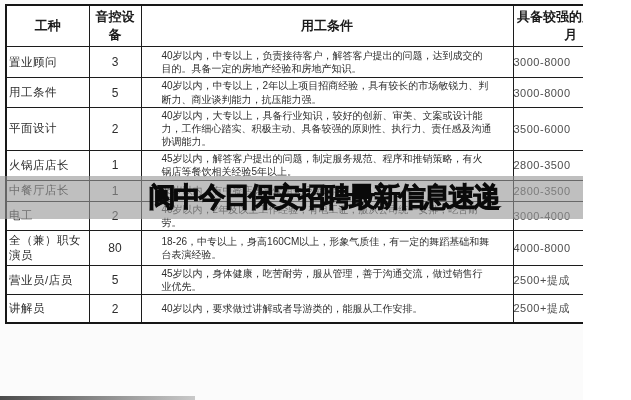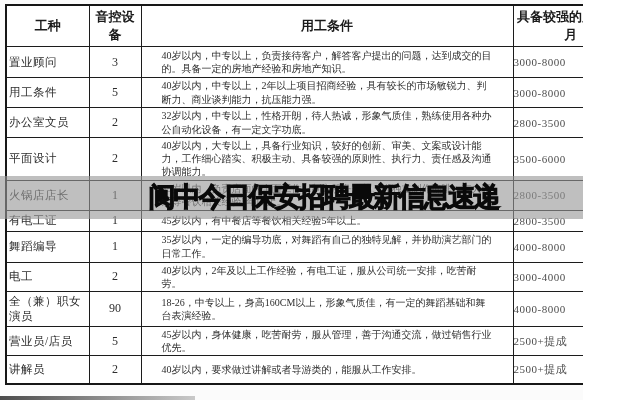--- a/index.html
+++ b/index.html
@@ -1,21 +1,21 @@
 <!DOCTYPE html>
 <html><head>
 <meta charset="utf-8">
 <style>
   * { margin:0; padding:0; box-sizing:border-box; }
   html,body { background:#ffffff; }
   .wrap {
     position:relative;
     width:583px; height:400px;
     background:#fbfbfb;
-    font-family:Liberation Serif, serif;
+    font-family:Liberation Sans, sans-serif;
     overflow:hidden;
   }
   table.jobs {
     position:absolute; left:5px; top:4px;
     width:623px;
     border-collapse:collapse;
     table-layout:fixed;
     border:2px solid #161616;
     background:#ffffff;
   }
@@ -92,58 +92,46 @@
       <td class="cond">40岁以内，中专以上，负责接待客户，解答客户提出的问题，达到成交的目的。具备一定的房地产经验和房地产知识。</td>
       <td class="salary">3000-8000</td>
     </tr>
     <tr style="height:30px">
       <td class="job">用工条件</td>
       <td class="count">5</td>
       <td class="cond">40岁以内，中专以上，2年以上项目招商经验，具有较长的市场敏锐力、判断力、商业谈判能力，抗压能力强。</td>
       <td class="salary">3000-8000</td>
     </tr>
     <tr style="height:30px">
-      <td class="job">办公室文员</td>
-      <td class="count">2</td>
-      <td class="cond">32岁以内，中专以上，性格开朗，待人热诚，形象气质佳，熟练使用各种办公自动化设备，有一定文字功底。</td>
-      <td class="salary">2800-3500</td>
-    </tr>
-    <tr style="height:30px">
       <td class="job">平面设计</td>
       <td class="count">2</td>
       <td class="cond">40岁以内，大专以上，具备行业知识，较好的创新、审美、文案或设计能力，工作细心踏实、积极主动、具备较强的原则性、执行力、责任感及沟通协调能力。</td>
       <td class="salary">3500-6000</td>
     </tr>
     <tr style="height:30px">
       <td class="job">火锅店店长</td>
       <td class="count">1</td>
-      <td class="cond">45岁以内，负责店面的全面工作，制定服务规范、会独立制作咖啡，有火锅店等餐饮相关经验5年以上。</td>
+      <td class="cond">45岁以内，解答客户提出的问题，制定服务规范、程序和推销策略，有火锅店等餐饮相关经验5年以上。</td>
       <td class="salary">2800-3500</td>
     </tr>
     <tr style="height:21px">
-      <td class="job">有电工证</td>
+      <td class="job">中餐厅店长</td>
       <td class="count">1</td>
       <td class="cond">45岁以内，有中餐店等餐饮相关经验5年以上。</td>
       <td class="salary">2800-3500</td>
-    </tr>
-    <tr style="height:31px">
-      <td class="job">舞蹈编导</td>
-      <td class="count">1</td>
-      <td class="cond">35岁以内，一定的编导功底，对舞蹈有自己的独特见解，并协助演艺部门的日常工作。</td>
-      <td class="salary">4000-8000</td>
     </tr>
     <tr style="height:26px">
       <td class="job">电工</td>
       <td class="count">2</td>
       <td class="cond">40岁以内，2年及以上工作经验，有电工证，服从公司统一安排，吃苦耐劳。</td>
       <td class="salary">3000-4000</td>
     </tr>
     <tr style="height:30px">
       <td class="job">全（兼）职女演员</td>
-      <td class="count">90</td>
+      <td class="count">80</td>
       <td class="cond">18-26，中专以上，身高160CM以上，形象气质佳，有一定的舞蹈基础和舞台表演经验。</td>
       <td class="salary">4000-8000</td>
     </tr>
     <tr style="height:29px">
       <td class="job">营业员/店员</td>
       <td class="count">5</td>
       <td class="cond">45岁以内，身体健康，吃苦耐劳，服从管理，善于沟通交流，做过销售行业优先。</td>
       <td class="salary">2500+提成</td>
     </tr>
     <tr style="height:28px">

